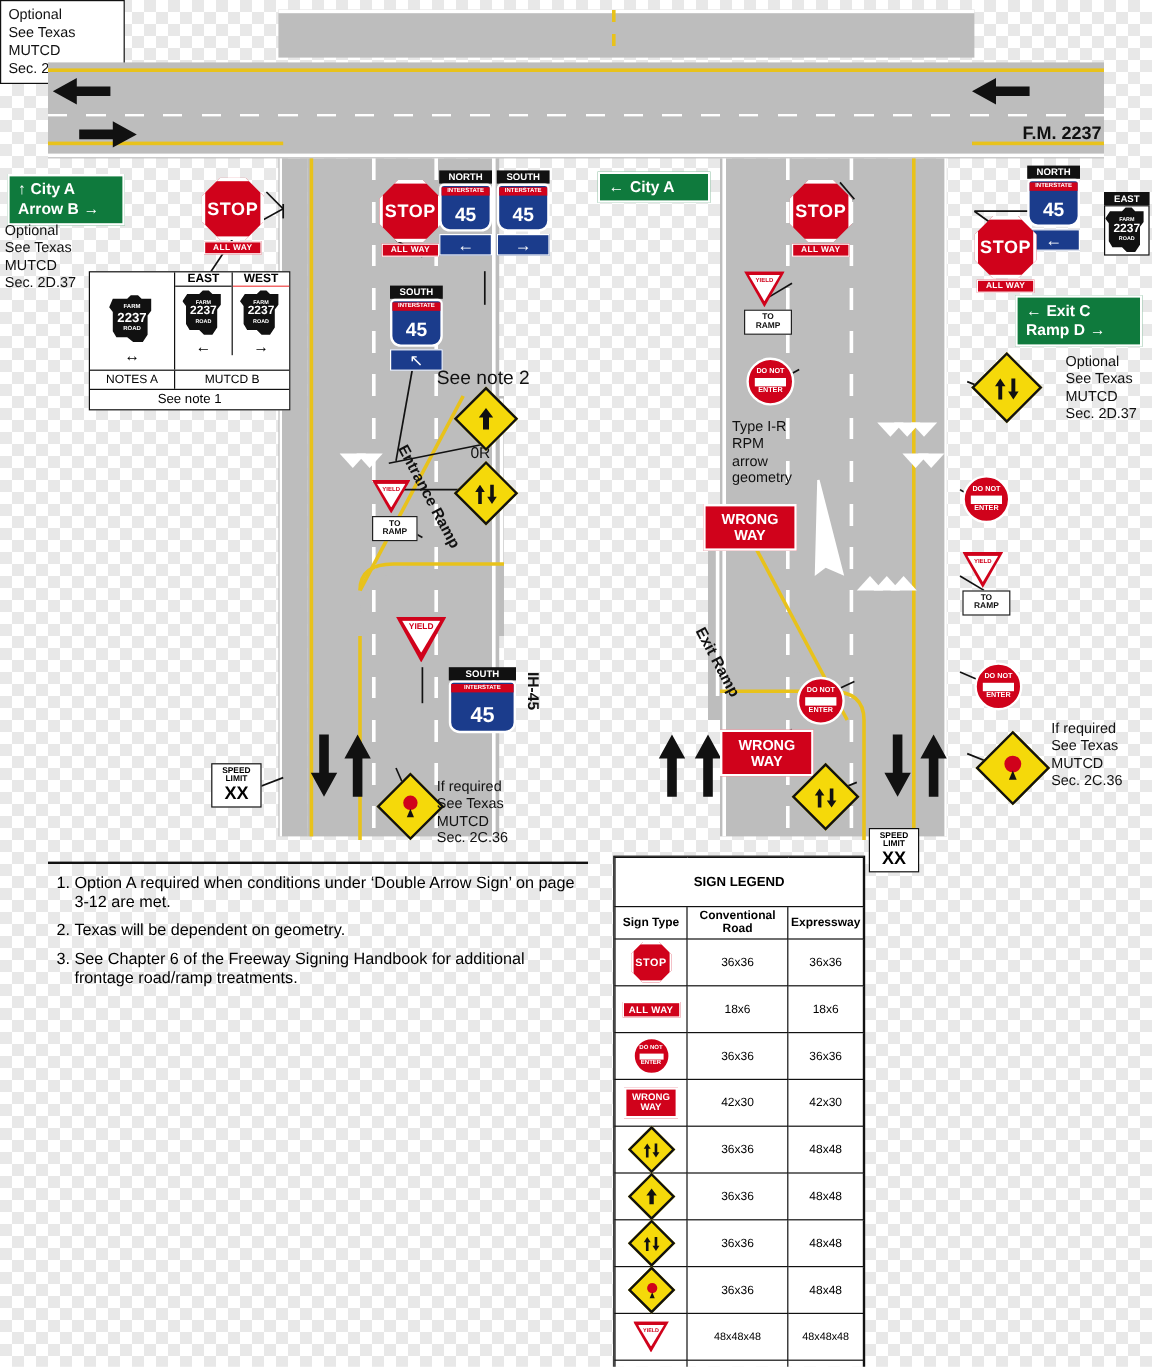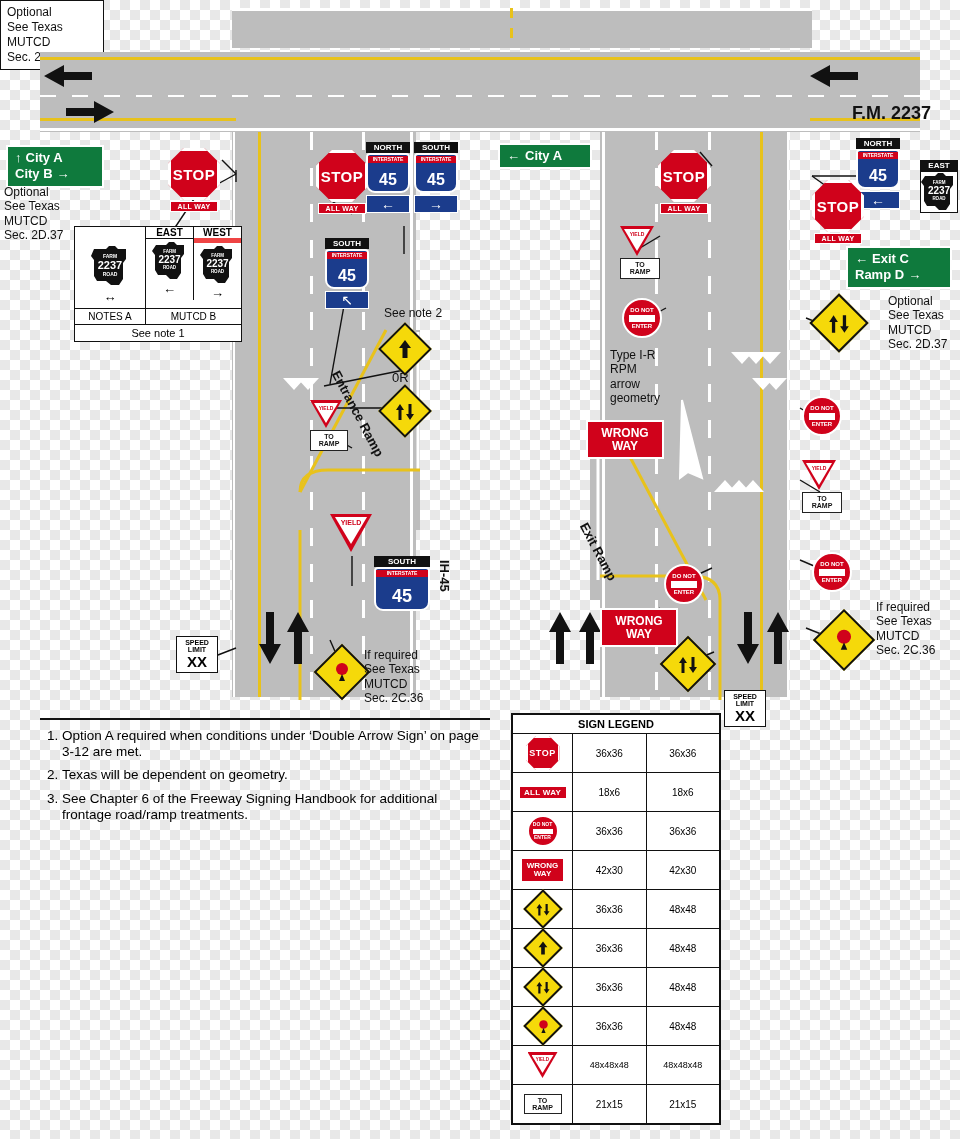--- a/index.html
+++ b/index.html
@@ -75,21 +75,21 @@
   .blackbox{background:#111;color:#fff;font-weight:bold;text-align:center;}
   .tex{
     width:38px;height:34px;background:#fff;position:relative;
   }
   .note-txt{font-size:12px;color:#111;line-height:1.25;}
 
   
   .legend{position:absolute;left:511px;top:713px;width:208px;background:#fff;border:1px solid #111;}
   .legend table{border-collapse:collapse;width:100%;}
   .legend th,.legend td{border:1px solid #111;font-size:10px;text-align:center;padding:2px;}
-  .legend .ttl{font-weight:bold;font-size:11px;padding:3px;}
+  .legend .ttl{font-weight:bold;font-size:11px;padding:14px;}
   .legend td.cell{height:34px;width:55px;}
   .legend .swatchwrap{display:flex;align-items:center;justify-content:center;height:100%;}
 
   .notes{position:absolute;left:40px;top:714px;width:450px;}
   .notes h3{margin:0;font-size:15px;font-weight:bold;}
   .notes hr{border:none;border-top:2px solid #111;margin:4px 0 8px 0;}
   .notes ol{margin:0;padding-left:22px;}
   .notes li{font-size:13.5px;margin-bottom:7px;line-height:1.2;}
   .label{position:absolute;font-size:11px;color:#111;line-height:1.2;}
   .rot{transform-origin:left top;}
@@ -204,29 +204,29 @@
       <path d="M836,330 L806,318"></path>
       <path d="M836,640 L806,628"></path>
       <path d="M840,196 L812,176"></path>
       <path d="M878,176 L812,176"></path>
       <path d="M344,672 L330,640"></path>
       <path d="M205,660 L236,648"></path>
       <path d="M744,706 L760,692"></path>
     </g>
   </svg>
 
-  <div class="label" style="left:852px;top:103px;font-size:18px;font-weight:bold;">F.M. 2237</div>
+  <div class="label" style="left:852px;top:103px;font-size:15px;font-weight:bold;">F.M. 2237</div>
 
   <div class="sign green" style="left:6px;top:145px;width:80px;">
     <div style="display:flex;align-items:center;gap:4px;">
       <span>↑</span>
       <span>City A</span>
     </div>
     <div style="display:flex;align-items:center;gap:4px;">
-      <span>City B</span>
+      <span>Arrow B</span>
       <span>→</span>
     </div>
   </div>
   <div class="label" style="left:4px;top:185px;white-space:pre-line;font-size:12px;">Optional
 See Texas
 MUTCD
 Sec. 2D.37</div>
 
   <div class="sign" style="left:168px;top:148px;">
     <div class="stop">
@@ -261,21 +261,21 @@
                     <path d="M4,4 h10 l3,-3 h5 l3,3 h7 v9 l-3,4 v15 l-4,6 h-7 l-4,-4 h-8 l-3,-5 v-15 l-3,-4 z" fill="#111"></path>
                   </svg>
                 <div style="position:absolute;left:0;top:8px;width:36px;text-align:center;color:#fff;font-size:4.5px;font-weight:bold;">FARM</div>
                 <div style="position:absolute;left:0;top:13px;width:36px;text-align:center;color:#fff;font-size:10px;font-weight:bold;">2237</div>
                 <div style="position:absolute;left:0;top:24px;width:36px;text-align:center;color:#fff;font-size:4.5px;font-weight:bold;">ROAD</div>
               </div>
             </div>
             <div style="font-size:13px;">←</div>
           </div>
           <div style="width:47px;text-align:center;">
-            <div style="font-size:10px;font-weight:bold;border-bottom:5px solid #ef4444;">WEST</div>
+            <div style="font-size:10px;font-weight:bold;border-bottom:1px solid #ef4444;">WEST</div>
             <div style="display:flex;justify-content:center;margin-top:2px;">
               <div class="tex" style="width:36px;height:40px;">
                 <svg viewBox="0 0 36 40" width="36" height="40">
                     <path d="M4,4 h10 l3,-3 h5 l3,3 h7 v9 l-3,4 v15 l-4,6 h-7 l-4,-4 h-8 l-3,-5 v-15 l-3,-4 z" fill="#111"></path>
                   </svg>
                 <div style="position:absolute;left:0;top:8px;width:36px;text-align:center;color:#fff;font-size:4.5px;font-weight:bold;">FARM</div>
                 <div style="position:absolute;left:0;top:13px;width:36px;text-align:center;color:#fff;font-size:10px;font-weight:bold;">2237</div>
                 <div style="position:absolute;left:0;top:24px;width:36px;text-align:center;color:#fff;font-size:4.5px;font-weight:bold;">ROAD</div>
               </div>
             </div>
@@ -319,21 +319,21 @@
 
   <div class="abs" style="left:325px;top:238px;">
     <div class="blackbox" style="font-size:8px;padding:1px 6px;">SOUTH</div>
     <div class="is-shield">
       <div class="top">INTERSTATE</div>
       <span style="margin-bottom:2px;">45</span>
     </div>
     <div style="background:#1b3c8c;color:#fff;text-align:center;font-size:14px;margin-top:2px;border:1px solid #fff;">↖</div>
   </div>
 
-  <div class="label" style="left:384px;top:306px;font-size:12px;">See note 2</div>
+  <div class="label" style="left:364px;top:306px;font-size:16px;">See note 2</div>
   <div class="label" style="left:392px;top:370px;font-size:13px;">0R</div>
 
   <div class="sign diamond" style="left:386px;top:330px;width:34px;height:34px;">
     <div class="c">
         <svg width="22" height="22" viewBox="0 0 22 22">
           <path d="M11,2 l6,8 l-3.5,0 l0,10 l-5,0 l0,-10 l-3.5,0 z" fill="#111"></path>
         </svg>
       </div>
   </div>
   <div class="sign diamond" style="left:386px;top:392px;width:34px;height:34px;">
@@ -564,20 +564,25 @@
       <li>See Chapter 6 of the Freeway Signing Handbook for additional frontage road/ramp treatments.</li>
     </ol>
   </div>
 
   <div class="legend">
     <table>
       <tbody>
           <tr>
             <th colspan="3" class="ttl">SIGN LEGEND</th>
           </tr>
+      <tr>
+        <th style="width:55px;">Sign Type</th>
+        <th>Conventional Road</th>
+        <th>Expressway</th>
+      </tr>
 
       <tr>
         <td class="cell">
               <div class="swatchwrap">
                 <div class="stop sm">
                   <span>STOP</span>
                 </div>
               </div>
             </td>
         <td>36x36</td>

